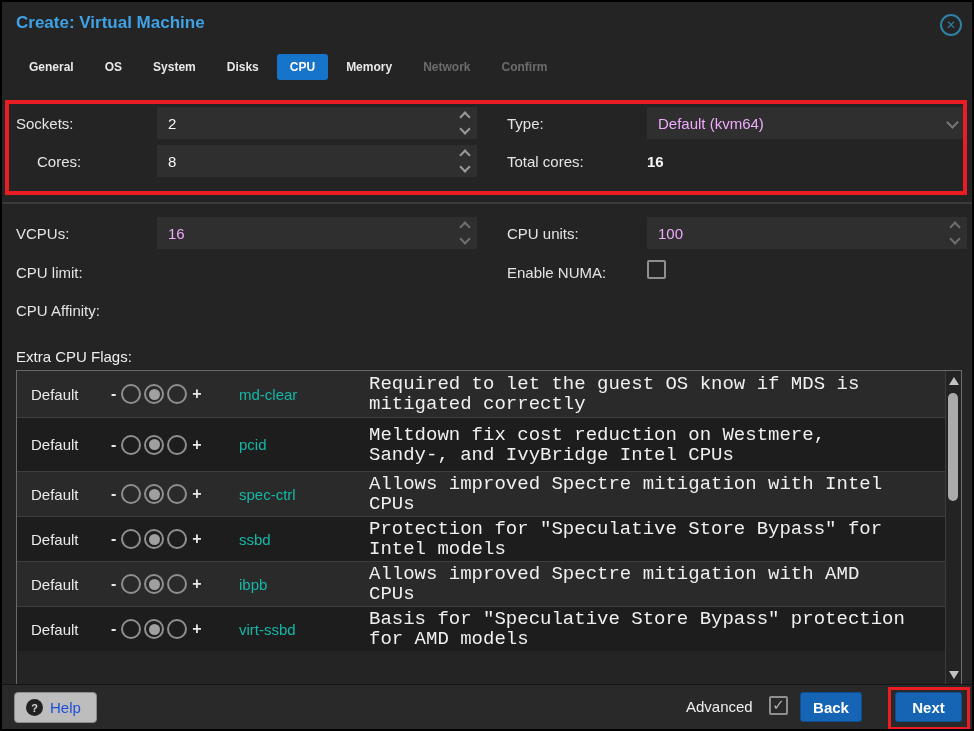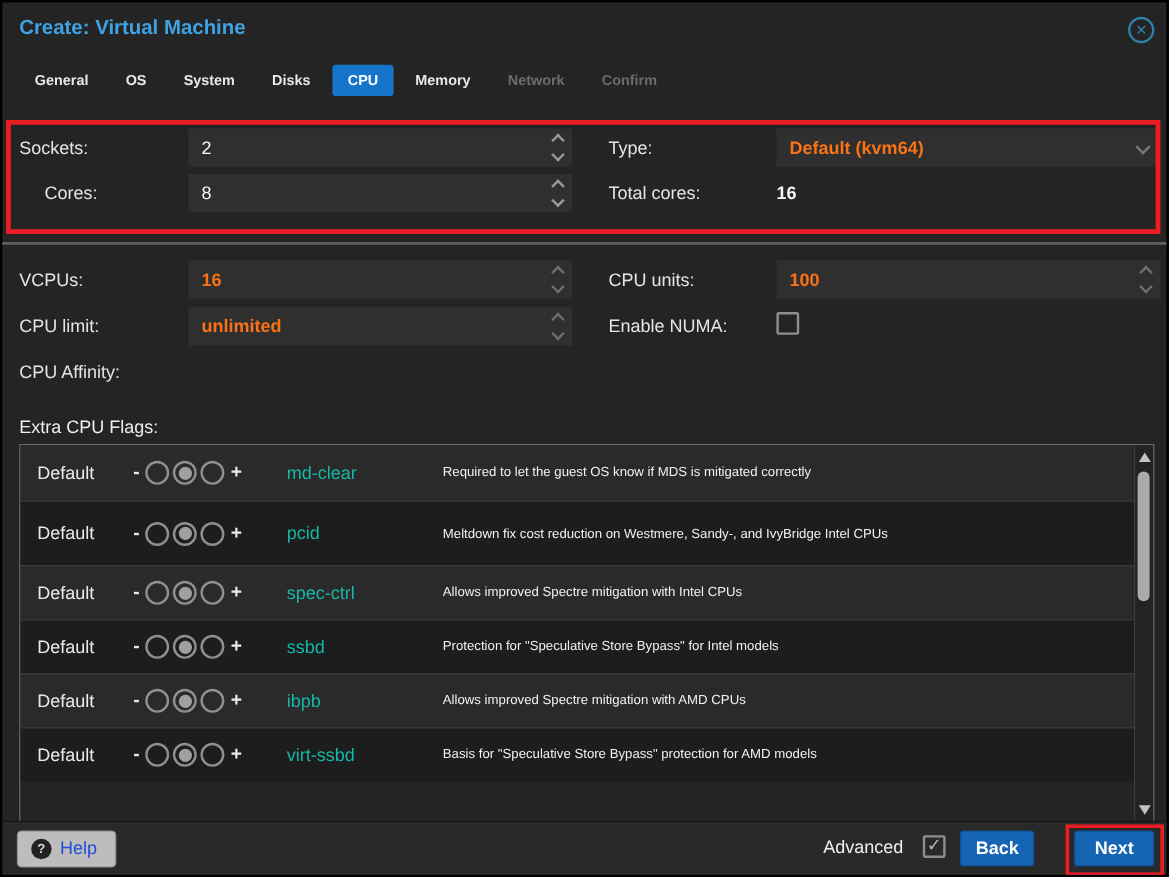--- a/index.html
+++ b/index.html
@@ -26,21 +26,21 @@
   .annotation { position:absolute; border:4px solid #ea1c24; pointer-events:none; z-index:50; }
   .annotation-main { left:3px; top:98px; width:962px; height:95px; }
   .annotation-next { left:886px; top:685px; width:82px; height:43px; border-width:3px; }
   
   .lbl { position:absolute; font-size:15px; color:#e4e4e4; white-space:nowrap; }
   .field {
     position:absolute; width:320px; height:32px; background:#2f2f2f;
     display:flex; align-items:center; padding:0 28px 0 11px; cursor:text;
   }
   .field-value { font-size:15px; color:#f5f5f5; overflow:hidden; white-space:nowrap; }
-  .field.disabled .field-value { color:#f97316;font-weight:bold; }
+  .field.disabled .field-value { color:#f0abfc; }
   .spinner { position:absolute; right:8px; top:0; height:100%; display:flex; flex-direction:column; justify-content:center; gap:4px; cursor:pointer; }
   .chev { display:block; width:8px; height:8px; }
   .chev.up   { border-left:2px solid #9a9a9a; border-top:2px solid #9a9a9a; transform:rotate(45deg); }
   .chev.down { border-right:2px solid #9a9a9a; border-bottom:2px solid #9a9a9a; transform:rotate(45deg); }
   .field.disabled .chev.up { border-color:#6f6f6f; }
   .field.disabled .chev.down { border-color:#6f6f6f; }
   .dd-arrow { position:absolute; right:10px; top:11px; width:9px; height:9px; border-right:2px solid #777; border-bottom:2px solid #777; transform:rotate(45deg); cursor:pointer; }
   .static-value { position:absolute; font-size:15px; font-weight:600; color:#f5f5f5; }
   .checkbox { position:absolute; width:19px; height:19px; border:2px solid #8f8f8f; border-radius:2px; background:transparent; cursor:pointer; display:flex; align-items:center; justify-content:center; }
   .checkbox .check-glyph { color:#b5b5b5; font-size:15px; font-weight:bold; line-height:1; margin-top:-2px; }
@@ -56,21 +56,21 @@
   .flag-row:nth-child(1) { min-height:46px; }
   .flag-row:nth-child(2) { min-height:54px; }
   .flag-row:nth-child(even) { background:#1d1d1d; }
   .flag-row + .flag-row { border-top:1px solid #3f3f3f; }
   .col-default { width:92px; padding-left:14px; font-size:15px; color:#eaeaea; flex-shrink:0; }
   .col-toggle { width:130px; flex-shrink:0; display:flex; align-items:center; gap:3px; }
   .tog-sign { color:#e8e8e8; font-size:16px; font-weight:bold; padding:0 2px; }
   .tog-circle { width:20px; height:20px; border:2px solid #8f8f8f; border-radius:50%; flex-shrink:0; cursor:pointer; display:flex; align-items:center; justify-content:center; }
   .tog-circle.selected::after { content:""; display:block; width:11px; height:11px; border-radius:50%; background:#a0a0a0; }
   .col-name { width:130px; flex-shrink:0; font-size:15px; color:#14b8a6; }
-  .col-desc { flex:1; font-size:11px; color:#f0f0f0; line-height:20px; padding-right:14px; max-width:560px; }
+  .col-desc { flex:1; font-size:19px; color:#f0f0f0; line-height:20px; padding-right:14px; max-width:560px;font-family:Liberation Mono, monospace; }
   
   .vscroll { position:absolute; right:0; top:0; bottom:0; width:16px; background:#232323; border-left:1px solid #3c3c3c; }
   .scroll-arrow { position:absolute; left:3px; width:0; height:0; border-left:5px solid transparent; border-right:5px solid transparent; cursor:pointer; }
   .scroll-arrow.up { top:6px; border-bottom:8px solid #c2c2c2; }
   .scroll-arrow.down { bottom:6px; border-top:8px solid #c2c2c2; }
   .scroll-thumb { position:absolute; left:2px; top:22px; width:10px; height:108px; background:#ababab; border-radius:5px; cursor:grab; }
   
   .footer { position:absolute; left:0; bottom:0; width:100%; height:45px; background:#292929; border-top:1px solid #141414; }
   .help-btn {
     position:absolute; left:12px; top:7px; height:31px; padding:0 15px 0 11px;
@@ -150,27 +150,20 @@
   <div class="lbl" style="left:505px; top:223px;">CPU units:</div>
   <div class="field disabled" style="left:645px; top:215px;">
     <span class="field-value">100</span>
     <span class="spinner">
         <i class="chev up"></i>
         <i class="chev down"></i>
       </span>
   </div>
 
   <div class="lbl" style="left:14px; top:262px;">CPU limit:</div>
-  <div class="field disabled" style="left:155px; top:254px;">
-    <span class="field-value">unlimited</span>
-    <span class="spinner">
-        <i class="chev up"></i>
-        <i class="chev down"></i>
-      </span>
-  </div>
   <div class="lbl" style="left:505px; top:262px;">Enable NUMA:</div>
   <div class="checkbox" style="left:645px; top:258px;">
     <span class="check-glyph"></span>
   </div>
 
   <div class="lbl" style="left:14px; top:300px;">CPU Affinity:</div>
 
   <div class="flags-label">Extra CPU Flags:</div>
   <div class="flags-table">
     <div class="flags-rows">

